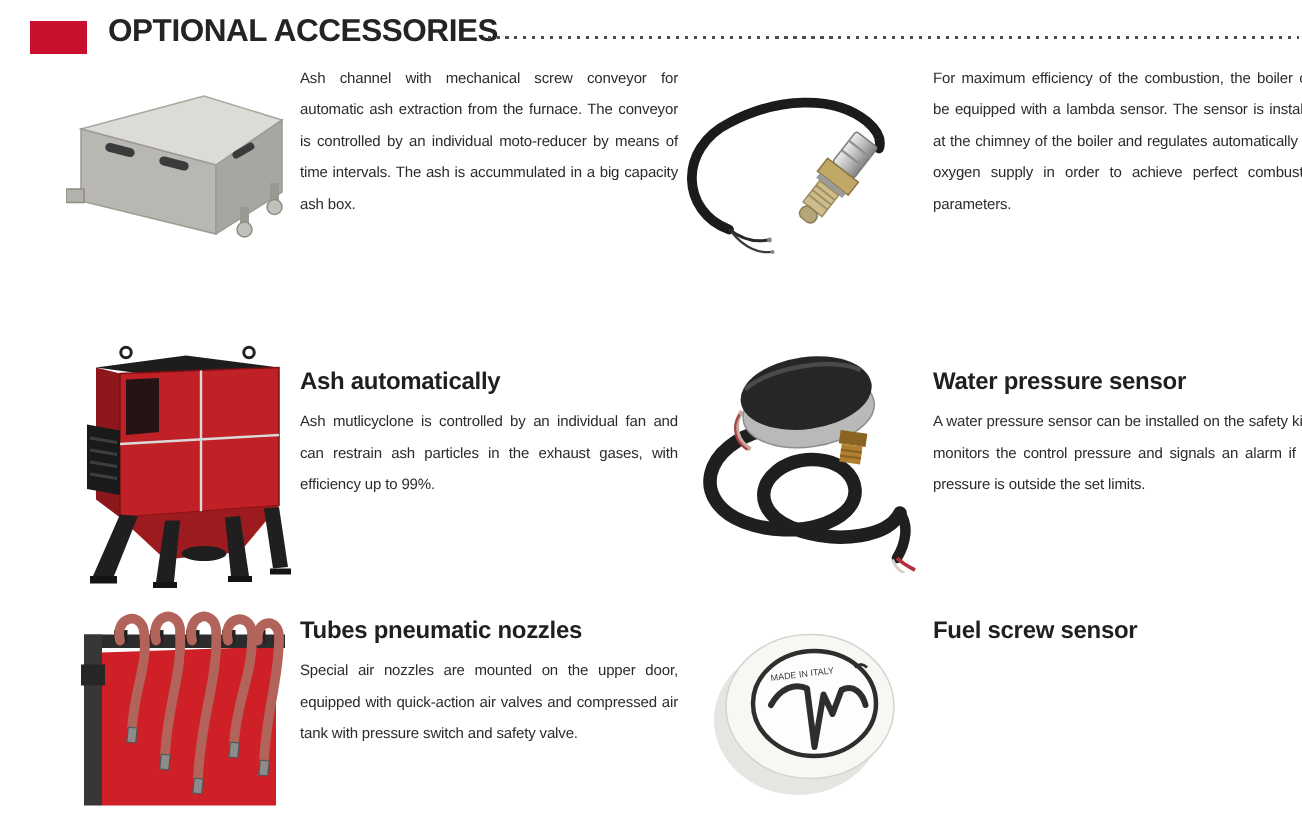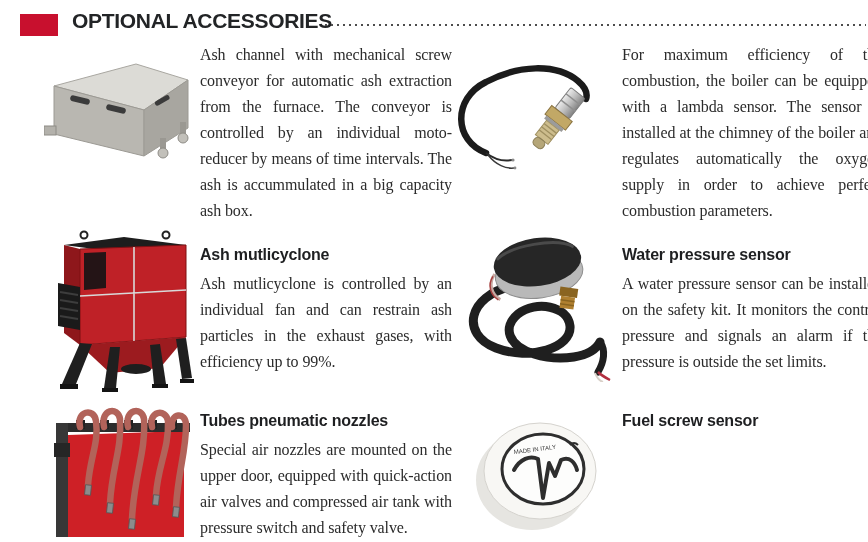--- a/index.html
+++ b/index.html
@@ -14,21 +14,21 @@
     color:#222426;letter-spacing:-0.3px;white-space:nowrap;
   }
   .hdr-dots{
     position:absolute;left:305px;right:22px;top:24px;height:2px;
     background:repeating-linear-gradient(90deg,#4d4d4d 0 2px,transparent 2px 6px);
   }
   
   .img{position:absolute;margin:0;}
   .txt{position:absolute;}
   .txt h2{margin:0 0 7px 0;font-size:16px;font-weight:bold;color:#1e1f21;letter-spacing:-0.2px;}
-  .txt p{margin:0;font-size:16px;line-height:26px;text-align:justify;color:#2b2b2b;letter-spacing:-0.1px;font-family:Liberation Serif, serif;}
+  .txt p{margin:0;font-size:10px;line-height:21px;text-align:justify;color:#2b2b2b;letter-spacing:-0.1px;}
   
   .img-1{left:24px;top:52px;}  .txt-1{left:180px;top:42px;width:252px;}
   .img-2{left:432px;top:55px;} .txt-2{left:602px;top:42px;width:260px;}
   .img-3{left:34px;top:224px;} .txt-3{left:180px;top:246px;width:252px;}
   .img-4{left:430px;top:230px;}.txt-4{left:602px;top:246px;width:260px;}
   .img-5{left:34px;top:405px;} .txt-5{left:180px;top:412px;width:252px;}
   .img-6{left:448px;top:414px;}.txt-6{left:602px;top:412px;width:260px;}
   svg{display:block;}
 </style>
 </head>
@@ -111,21 +111,21 @@
       <polygon points="56,123 66,123 62,164 50,164" fill="#1f1f1f"></polygon>
       <polygon points="122,115 132,114 138,154 128,155" fill="#1f1f1f"></polygon>
       <polygon points="96,121 106,120 112,160 100,160" fill="#1f1f1f"></polygon>
       <rect x="6" y="160" width="18" height="5" fill="#141414"></rect>
       <rect x="48" y="164" width="16" height="4" fill="#141414"></rect>
       <rect x="98" y="160" width="16" height="4" fill="#141414"></rect>
       <rect x="126" y="155" width="14" height="4" fill="#141414"></rect>
     </svg>
   </figure>
   <div class="txt txt-3">
-    <h2>Ash mutlicyclone</h2>
+    <h2>Ash automatically</h2>
     <p>Ash mutlicyclone is controlled by an individual fan and can restrain ash particles in the exhaust gases, with efficiency up to 99%.</p>
   </div>
 
   <figure class="img img-4">
     <svg width="174" height="152" viewBox="0 0 174 152">
       <path d="M62,56 C18,66 10,104 46,118 C80,131 122,118 120,96 C118,76 86,70 68,84 C52,97 58,116 84,124 C110,132 142,128 150,112" fill="none" stroke="#1f1f1f" stroke-width="9" stroke-linecap="round"></path>
       <path d="M150,112 C156,120 154,132 148,142" fill="none" stroke="#1f1f1f" stroke-width="7" stroke-linecap="round"></path>
       <path d="M148,142 C152,146 156,148 160,150" fill="none" stroke="#b23040" stroke-width="2.5"></path>
       <path d="M145,143 C147,148 150,151 153,152" fill="none" stroke="#d8d0c8" stroke-width="2"></path>
       <g transform="translate(88,36) rotate(-8)">

